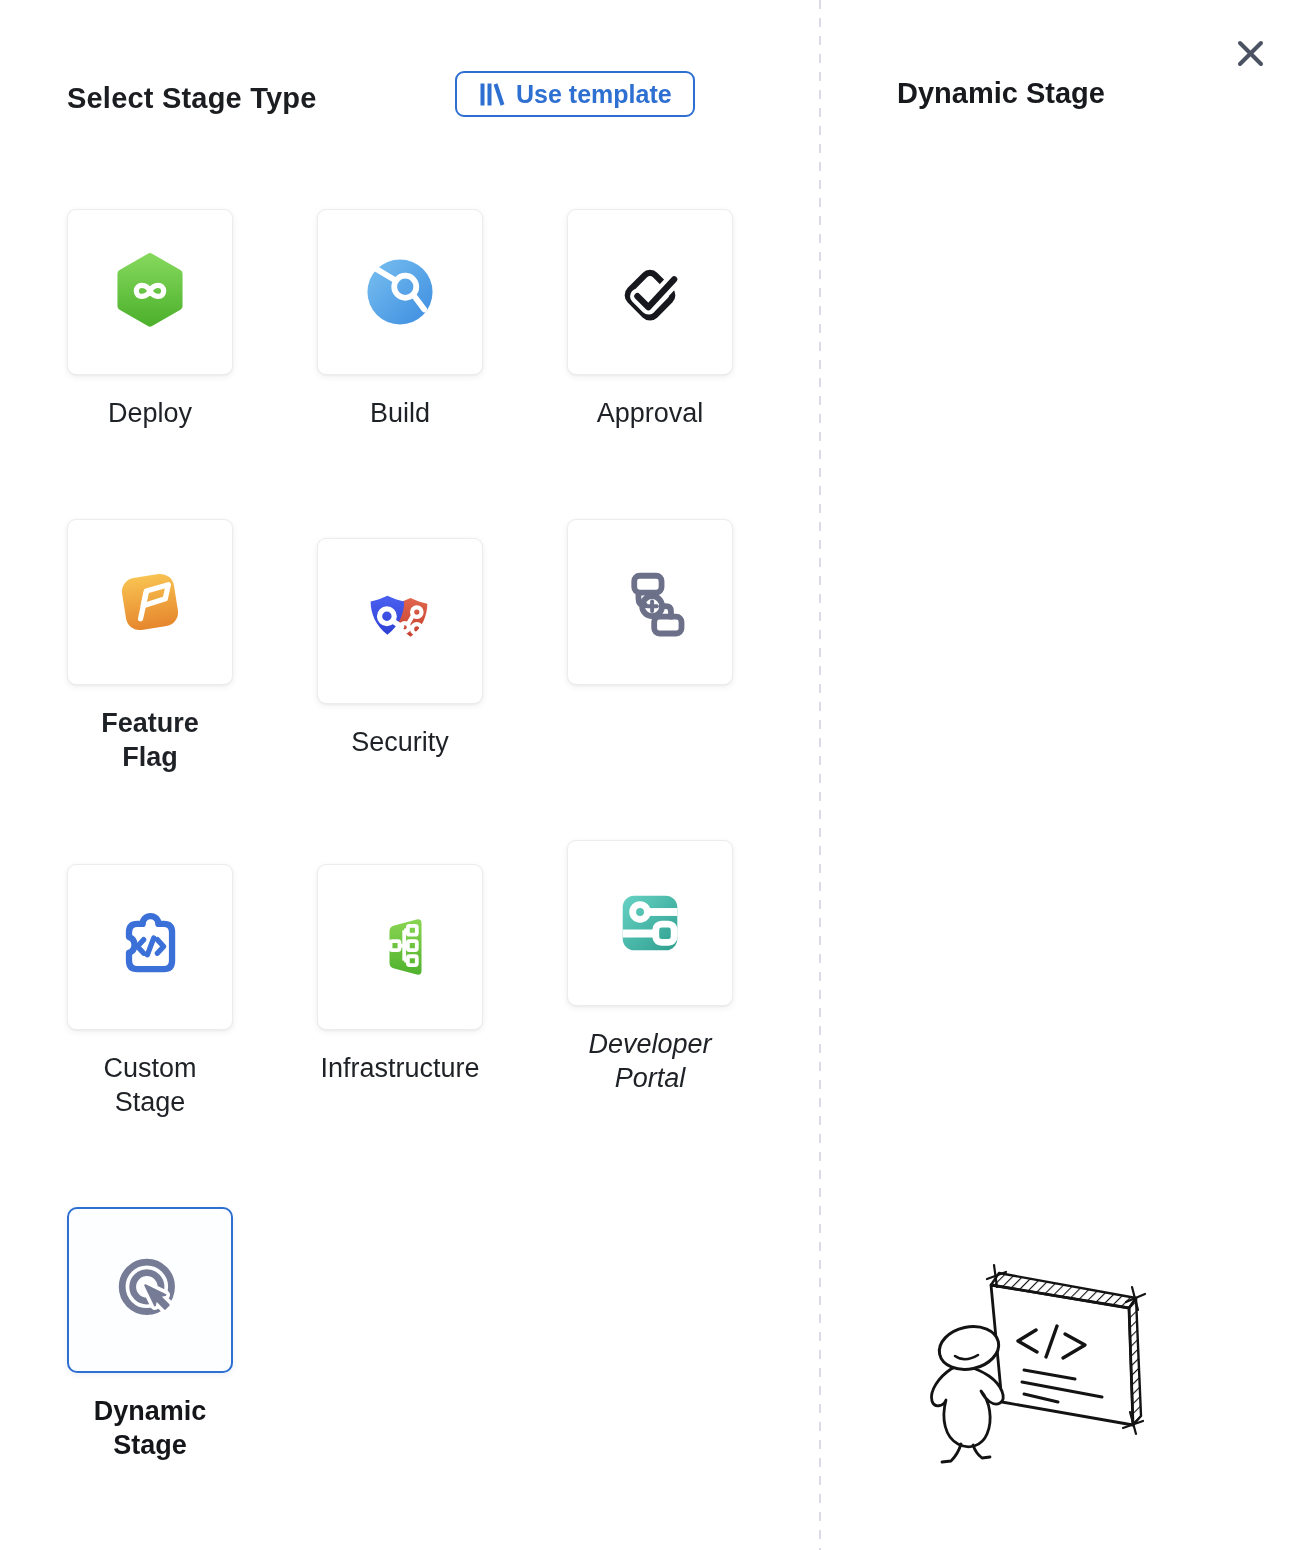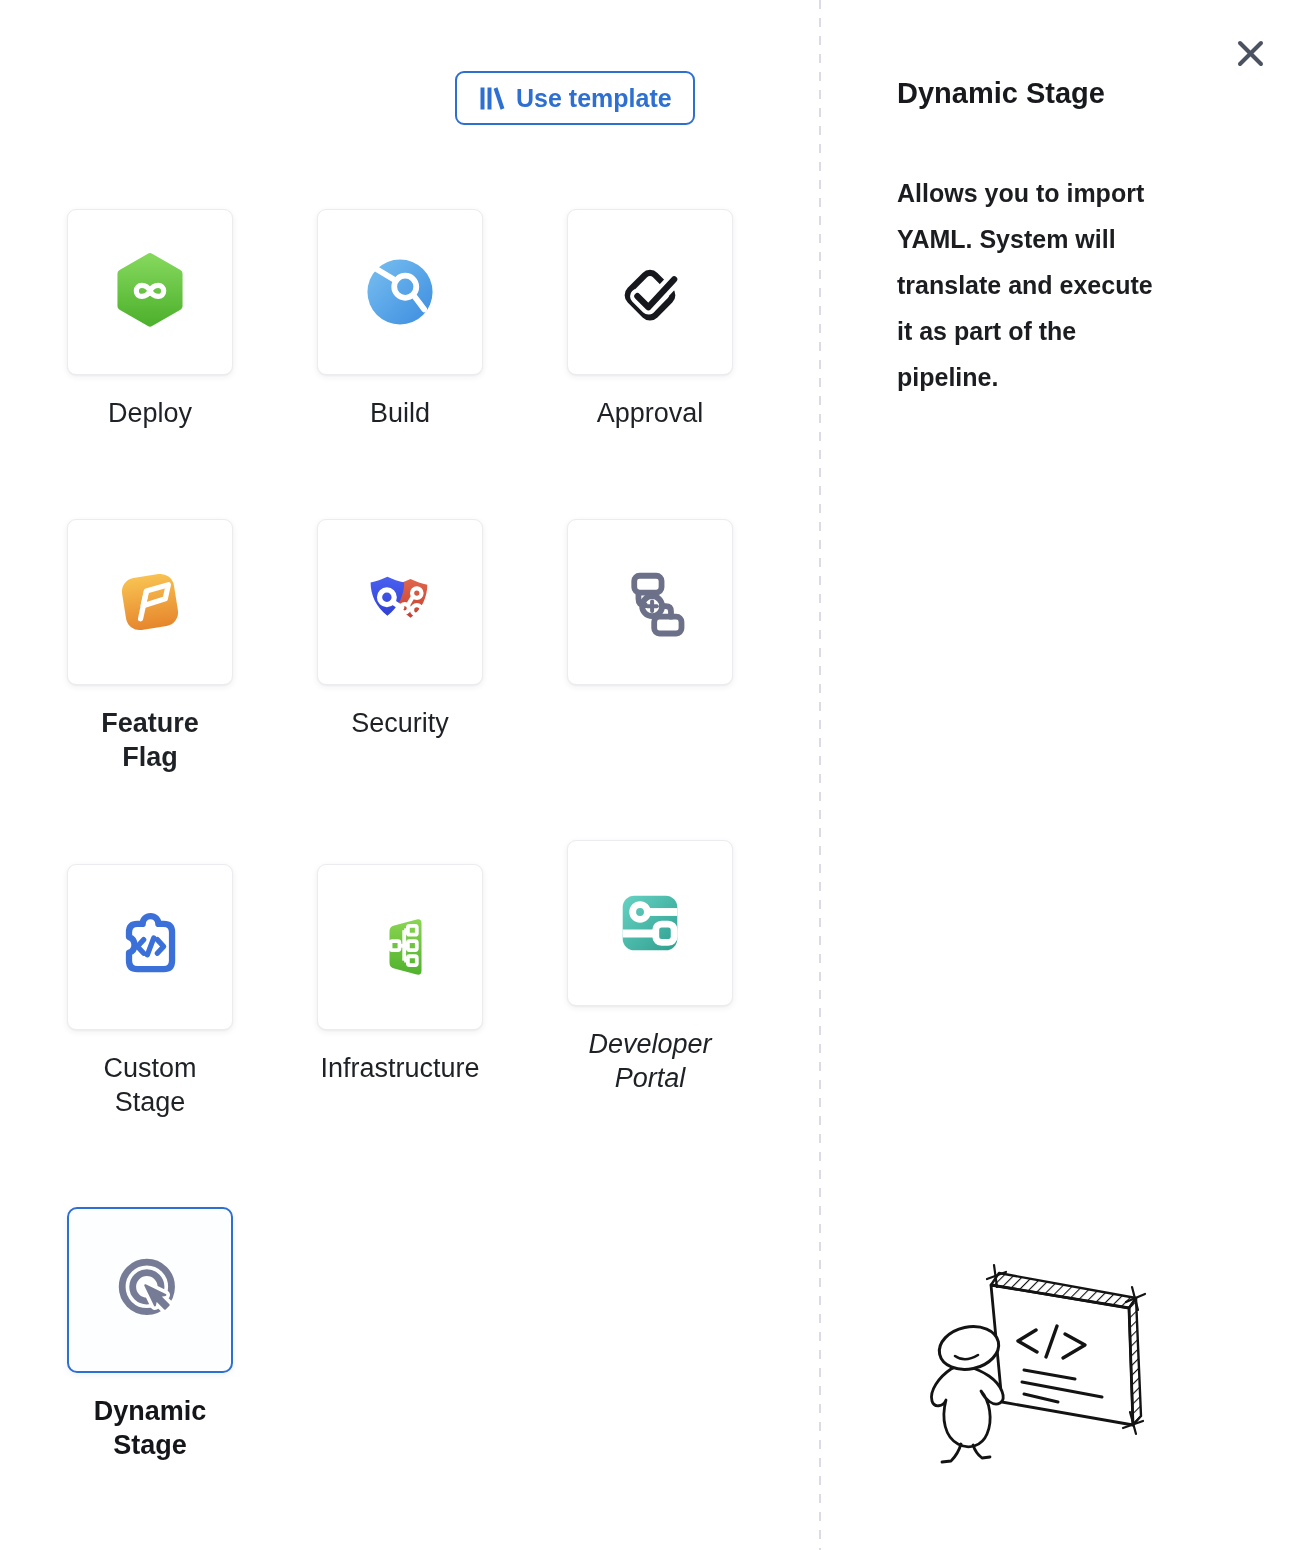--- a/index.html
+++ b/index.html
@@ -1,21 +1,21 @@
 <!DOCTYPE html>
 <html><head>
 <meta charset="utf-8">
 <style>
   html,body{margin:0;padding:0;background:#ffffff;}
   .screen{position:relative;width:1300px;height:1550px;background:#fff;overflow:hidden;
           font-family:"Liberation Sans","DejaVu Sans",sans-serif;color:#1b1d21;}
 
   
   .page-title{position:absolute;left:67px;top:82px;font-size:29px;font-weight:700;color:#1b1d21;letter-spacing:.2px;}
-  .use-template-btn{position:absolute;left:455px;top:71px;height:54px;box-sizing:border-box;
+  .use-template-btn{position:absolute;left:455px;top:71px;height:46px;box-sizing:border-box;
      display:flex;align-items:center;gap:11px;padding:0 21px;border:2px solid #2e6fd2;border-radius:9px;
      color:#2e6fd2;font-size:25px;font-weight:700;background:#fff;cursor:pointer;}
   .use-template-btn svg{display:block;}
 
   
   .close-btn{position:absolute;left:1228px;top:31px;width:44px;height:44px;display:flex;
      align-items:center;justify-content:center;cursor:pointer;}
 
   
   .divider{position:absolute;left:819px;top:0;width:2px;height:1550px;
@@ -36,20 +36,21 @@
   .panel-title{position:absolute;left:897px;top:77px;font-size:29px;font-weight:700;color:#17191d;}
   .panel-desc{position:absolute;left:897px;top:170px;width:330px;font-size:25px;font-weight:700;
      line-height:46px;color:#1b1d21;white-space:pre-line;}
   .illustration{position:absolute;left:905px;top:1235px;}
 </style>
 </head>
 <body>
 
 <div class="screen">
 
+  <div class="page-title">Select Stage Type</div>
 
   <button class="use-template-btn">
     <span style="display:flex;">
       <svg width="27" height="27" viewBox="0 0 27 27">
         <g stroke="#2e6fd2" stroke-width="4" stroke-linecap="butt">
           <line x1="4.5" y1="2.5" x2="4.5" y2="24.5"></line>
           <line x1="11.5" y1="2.5" x2="11.5" y2="24.5"></line>
           <line x1="17.5" y1="3" x2="24.5" y2="24"></line>
         </g>
       </svg>
@@ -138,21 +139,21 @@
             <path d="M36.5 29.5 L57.5 23.5 L54.5 37 L33.5 43.5 Z"></path>
             <line x1="36.5" y1="30.5" x2="31" y2="56"></line>
           </g>
         </svg>
       </span>
     </div>
     <div class="card-label">Feature
 Flag</div>
   </div>
 
-  <div class="stage-cell" style="left:317px;top:519px;">
+  <div class="stage-cell" style="left:317px;top:538px;">
     <div class="card-box">
       <span style="display:flex;">
         <svg width="84" height="84" viewBox="0 0 80 80">
           <defs>
             <linearGradient id="gSR" x1="0" y1="0" x2="0" y2="1">
               <stop offset="0" stop-color="#e0664d"></stop>
                 <stop offset="1" stop-color="#c73f2e"></stop>
             </linearGradient>
             <linearGradient id="gSB" x1="0" y1="0" x2="0" y2="1">
               <stop offset="0" stop-color="#4a60f0"></stop>
@@ -277,25 +278,20 @@
             <path d="M0 0 L-7 20 L-2.5 17 L-2.5 29 L2.5 29 L2.5 17 L7 20 Z" fill="#767c95" stroke="#767c95" stroke-width="2" stroke-linejoin="round"></path>
           </g>
         </svg>
       </span>
     </div>
     <div class="card-label">Dynamic
 Stage</div>
   </div>
 
   <div class="panel-title">Dynamic Stage</div>
-  <div class="panel-desc">Allows you to import
-YAML. System will
-translate and execute
-it as part of the
-pipeline.</div>
 
   <div class="illustration">
     <svg width="290" height="240" viewBox="0 0 290 240">
       <defs>
         <pattern id="hatch" width="7" height="7" patternUnits="userSpaceOnUse" patternTransform="rotate(45)">
           <line x1="0" y1="0" x2="0" y2="7" stroke="#131313" stroke-width="2.2"></line>
         </pattern>
       </defs>
       <g stroke="#131313" stroke-width="2.8" fill="none" stroke-linecap="round" stroke-linejoin="round">
 

